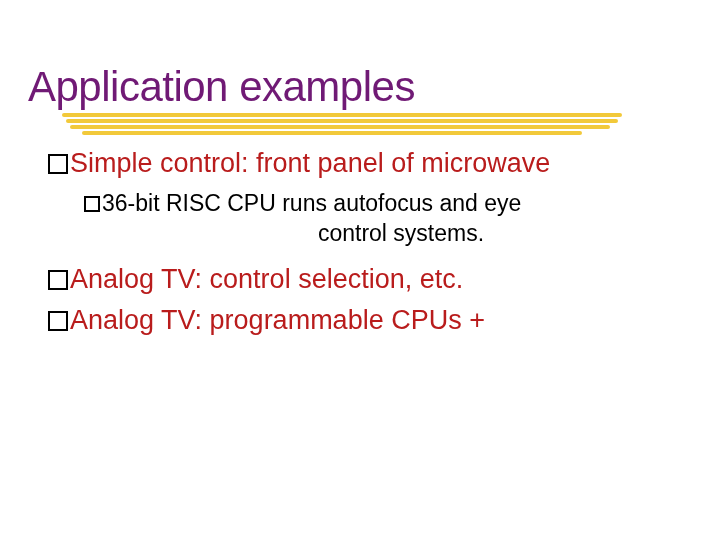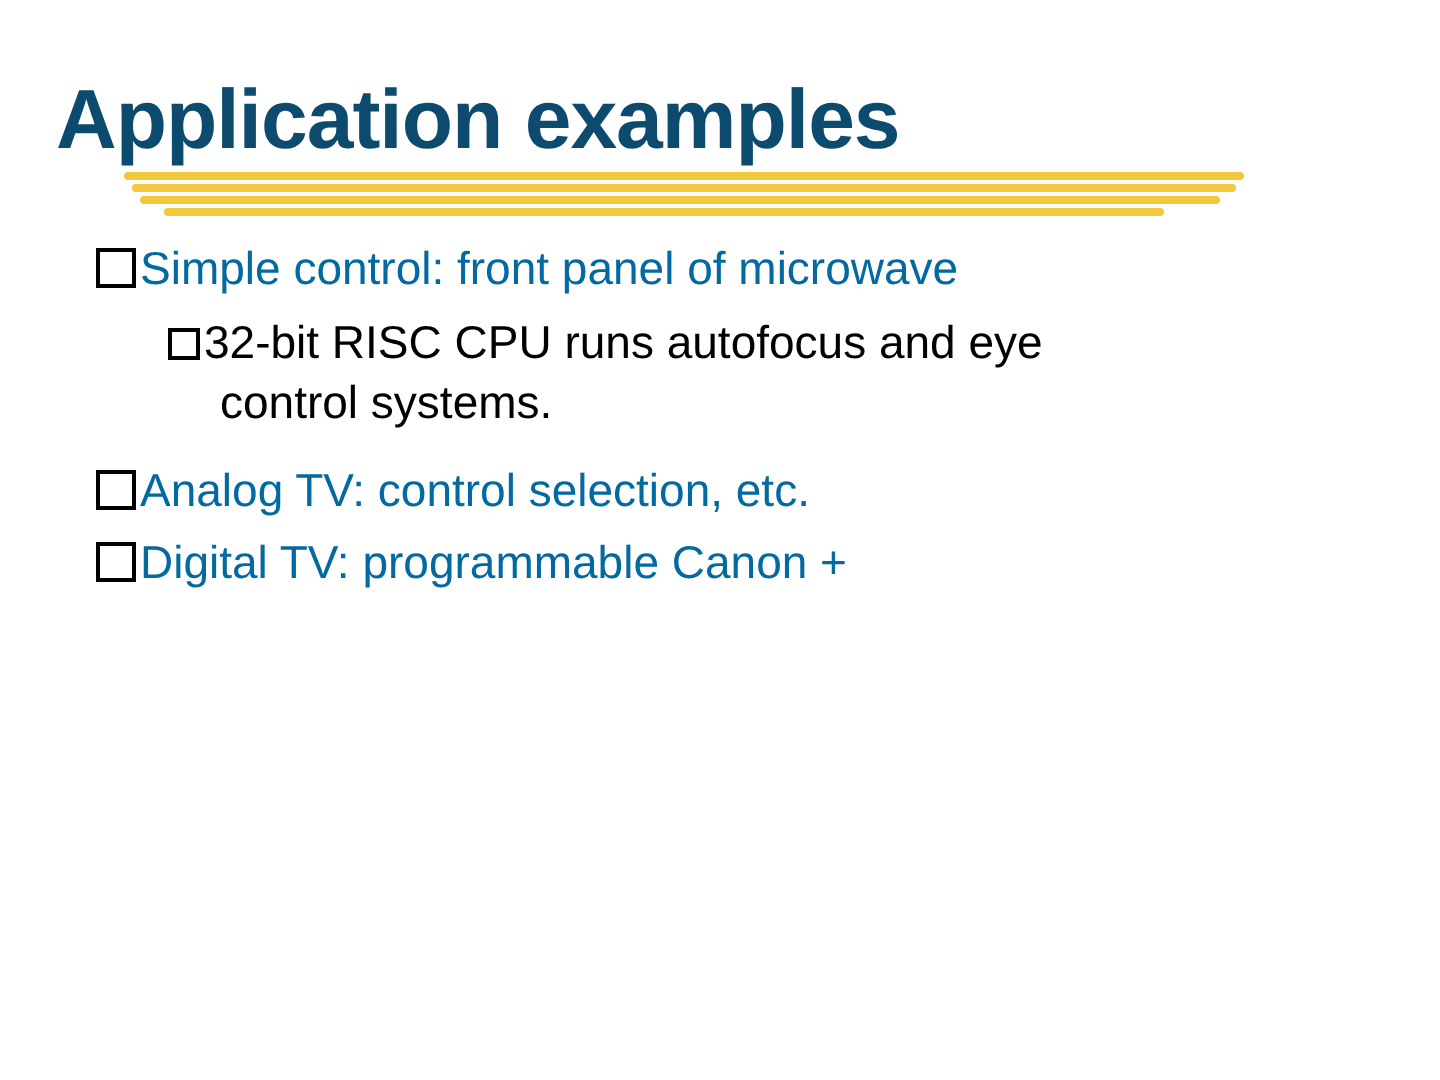--- a/index.html
+++ b/index.html
@@ -1,25 +1,26 @@
 <!DOCTYPE html>
 <html><head>
 <meta charset="utf-8">
 <style>
   * { margin: 0; padding: 0; box-sizing: border-box; }
   html, body { width: 720px; height: 540px; background: #fff; font-family: Verdana, Arial, sans-serif; }
   .slide { padding: 38px 28px 20px 28px; }
   .title-wrap { position: relative; margin-bottom: 38px; }
   .title {
     font-family: "Arial Black", Arial, sans-serif;
-    font-weight: 700;
+    font-weight: 400;
     font-size: 42px;
-    color: #0c4a6e;
+    color: #701a75;
     letter-spacing: -0.5px;
     line-height: 1.05;
+    margin-top: 27px;
   }
   .underline {
     position: absolute;
     left: 34px;
     top: 48px;
     width: 560px;
     height: 26px;
   }
   .underline .stroke {
     position: absolute;
@@ -27,28 +28,28 @@
     height: 4px;
     background: #f2c93a;
     border-radius: 2px;
   }
   .underline .s1 { top: 0;  width: 560px; }
   .underline .s2 { top: 6px; width: 552px; left: 4px; }
   .underline .s3 { top: 12px; width: 540px; left: 8px; }
   .underline .s4 { top: 18px; width: 500px; left: 20px; }
 
   .bullets { padding-left: 20px; }
-  .b1 { font-size: 23px; color: #0369a1; line-height: 1.25; margin-bottom: 8px; padding-left: 0; }
+  .b1 { font-size: 27px; color: #b91c1c; line-height: 1.25; margin-bottom: 8px; padding-left: 0; }
   .b1 .sq { display: inline-block; width: 20px; height: 20px; border: 2.5px solid #000; background: #fff; vertical-align: -2px; margin-right: 2px; }
   .b1-cont { padding-left: 32px; }
 
   .sub { padding-left: 36px; margin: 6px 0 14px 0; }
   .b2 { font-size: 23px; color: #000; line-height: 1.3; }
   .b2 .sq { display: inline-block; width: 16px; height: 16px; border: 2.2px solid #000; background: #fff; vertical-align: -1px; margin-right: 2px; }
-  .b2-cont { padding-left: 26px; }
+  .b2-cont { padding-left: 26px; text-align: center; }
 </style>
 </head>
 <body>
 
 <div class="slide">
   <div class="title-wrap">
     <div class="underline">
       <div class="stroke s1"></div>
       <div class="stroke s2"></div>
       <div class="stroke s3"></div>
@@ -59,27 +60,27 @@
 
   <div class="bullets">
 
     <div class="b1">
       <span class="sq"></span><span>Simple control: front panel of microwave</span>
     </div>
 
 
     <div class="sub">
       <div class="b2">
-        <span class="sq"></span><span>32-bit RISC CPU runs autofocus and eye</span>
+        <span class="sq"></span><span>36-bit RISC CPU runs autofocus and eye</span>
         <div class="b2-cont">control systems.</div>
       </div>
     </div>
 
     <div class="b1">
       <span class="sq"></span><span>Analog TV: control selection, etc.</span>
     </div>
 
     <div class="b1">
-      <span class="sq"></span><span>Digital TV: programmable Canon +</span>
+      <span class="sq"></span><span>Analog TV: programmable CPUs +</span>
     </div>
 
   </div>
 </div>
 
 </body></html>

